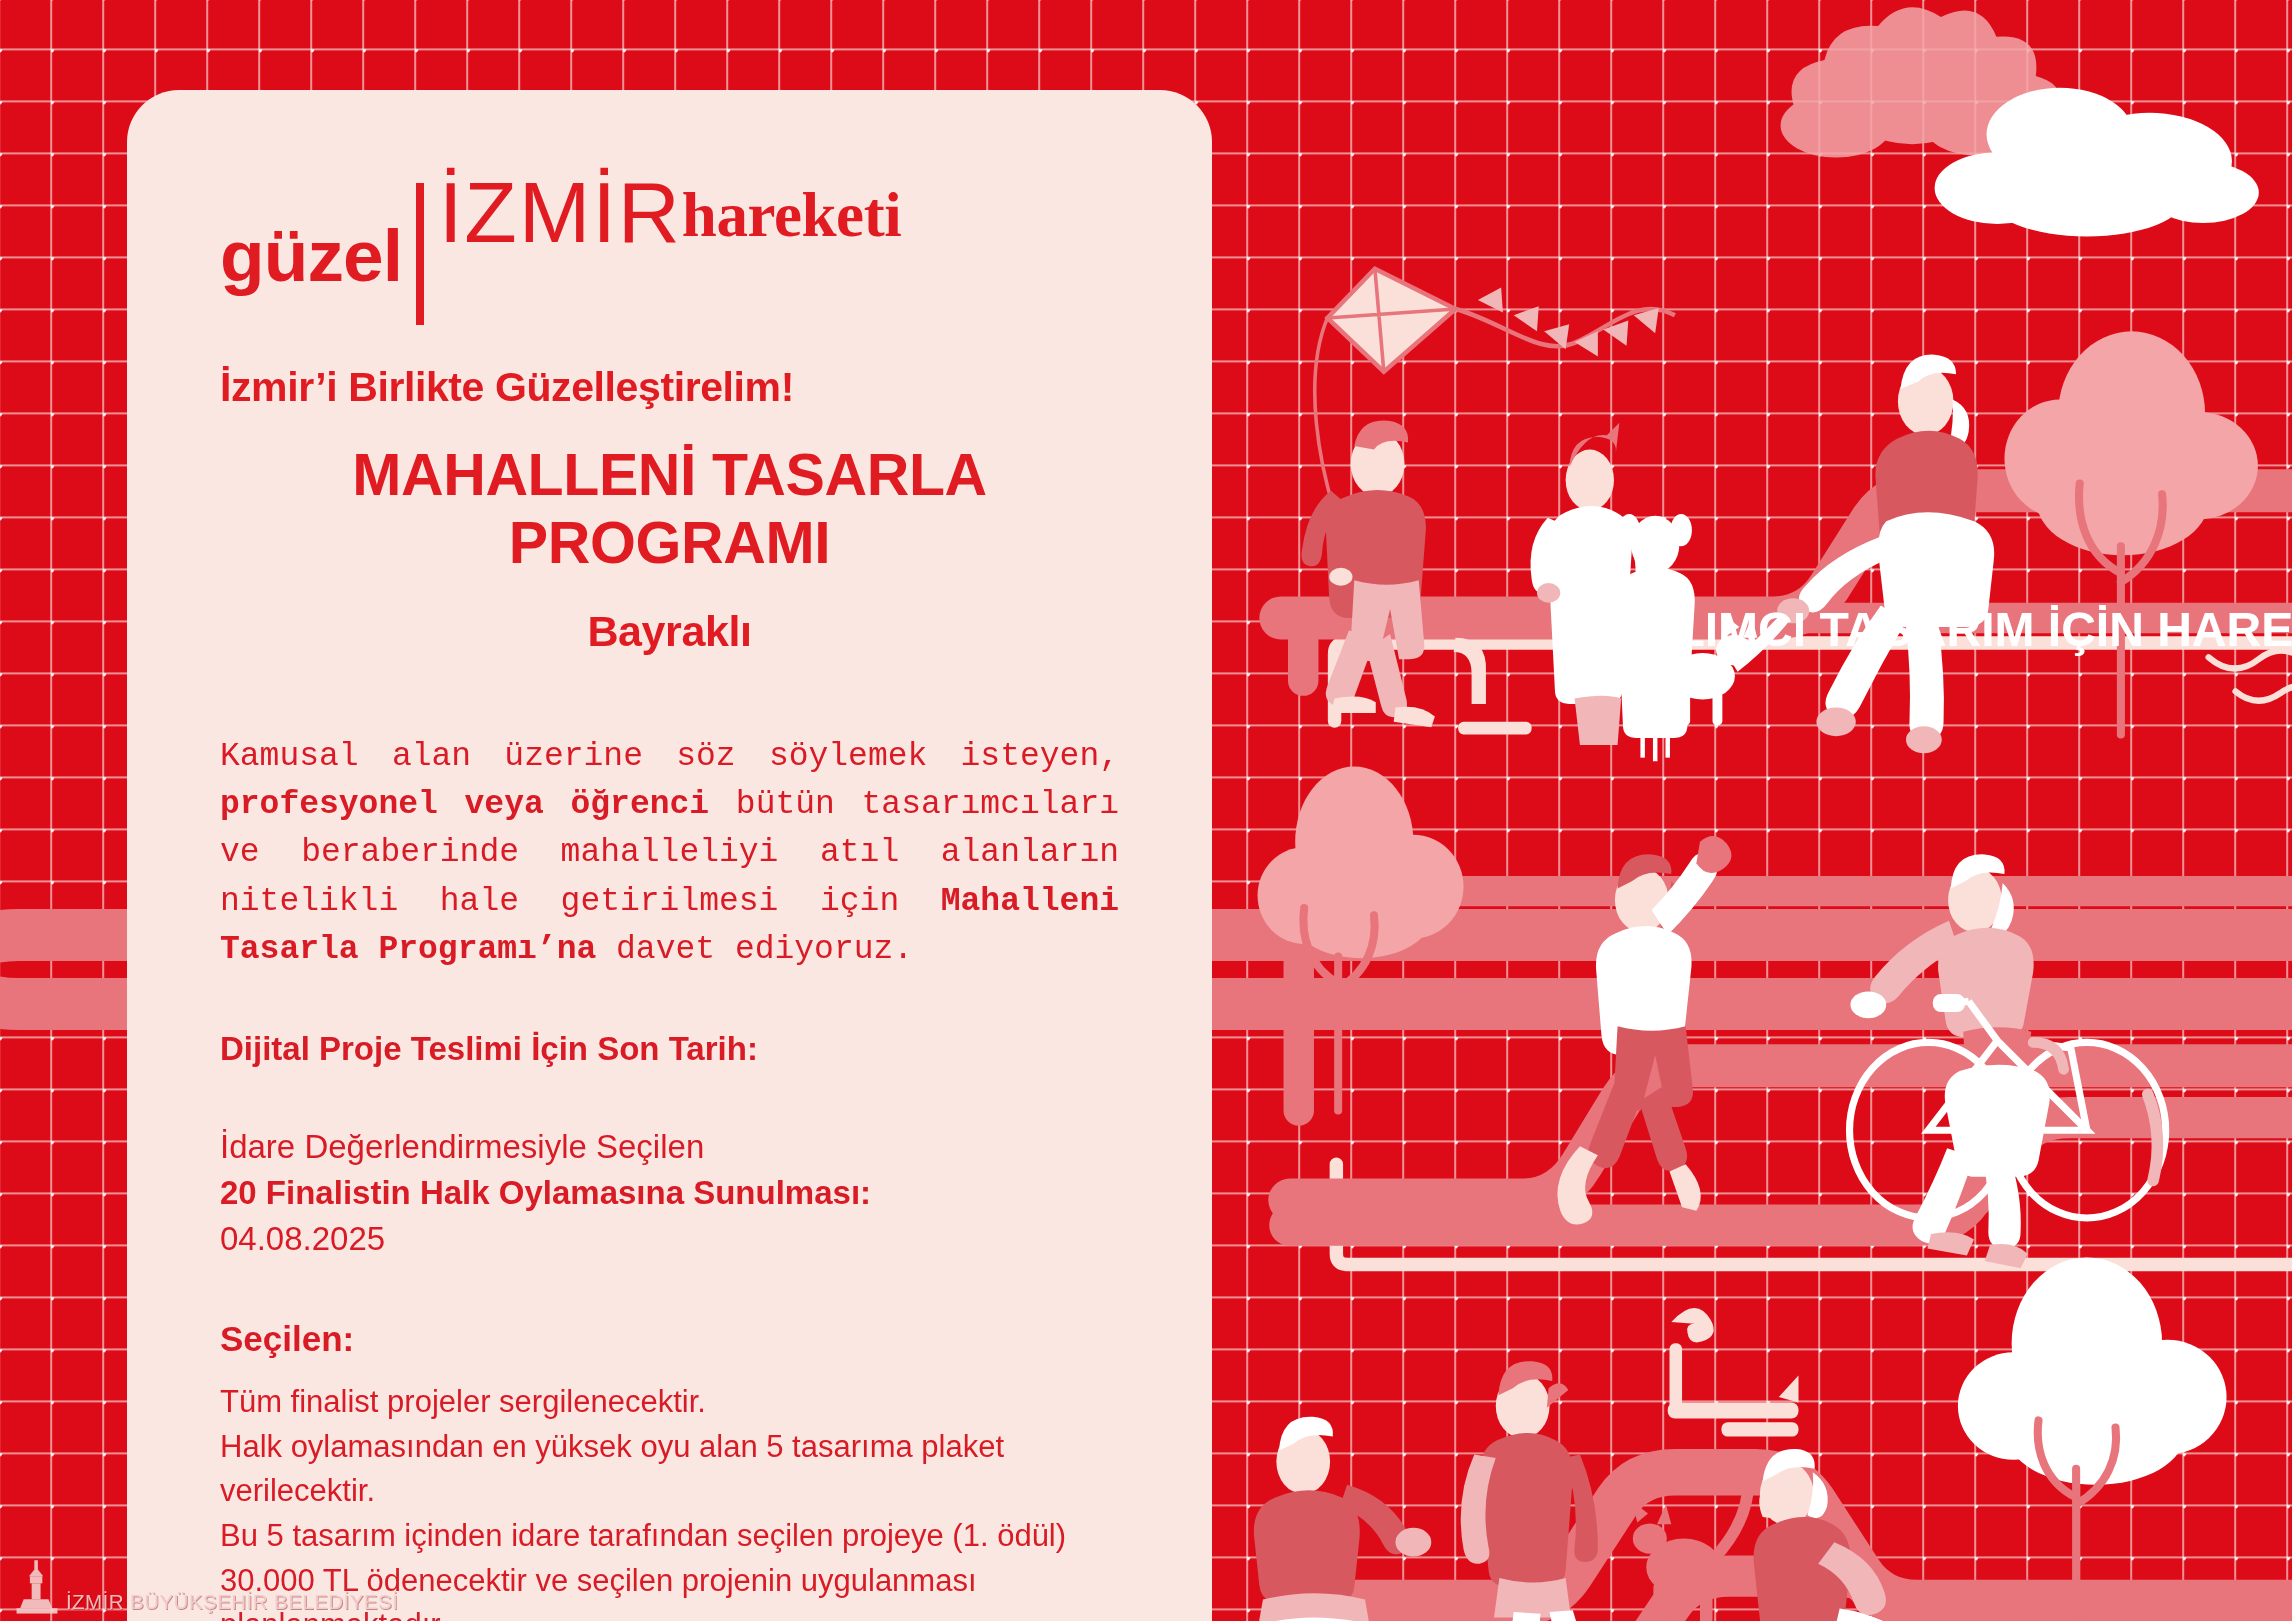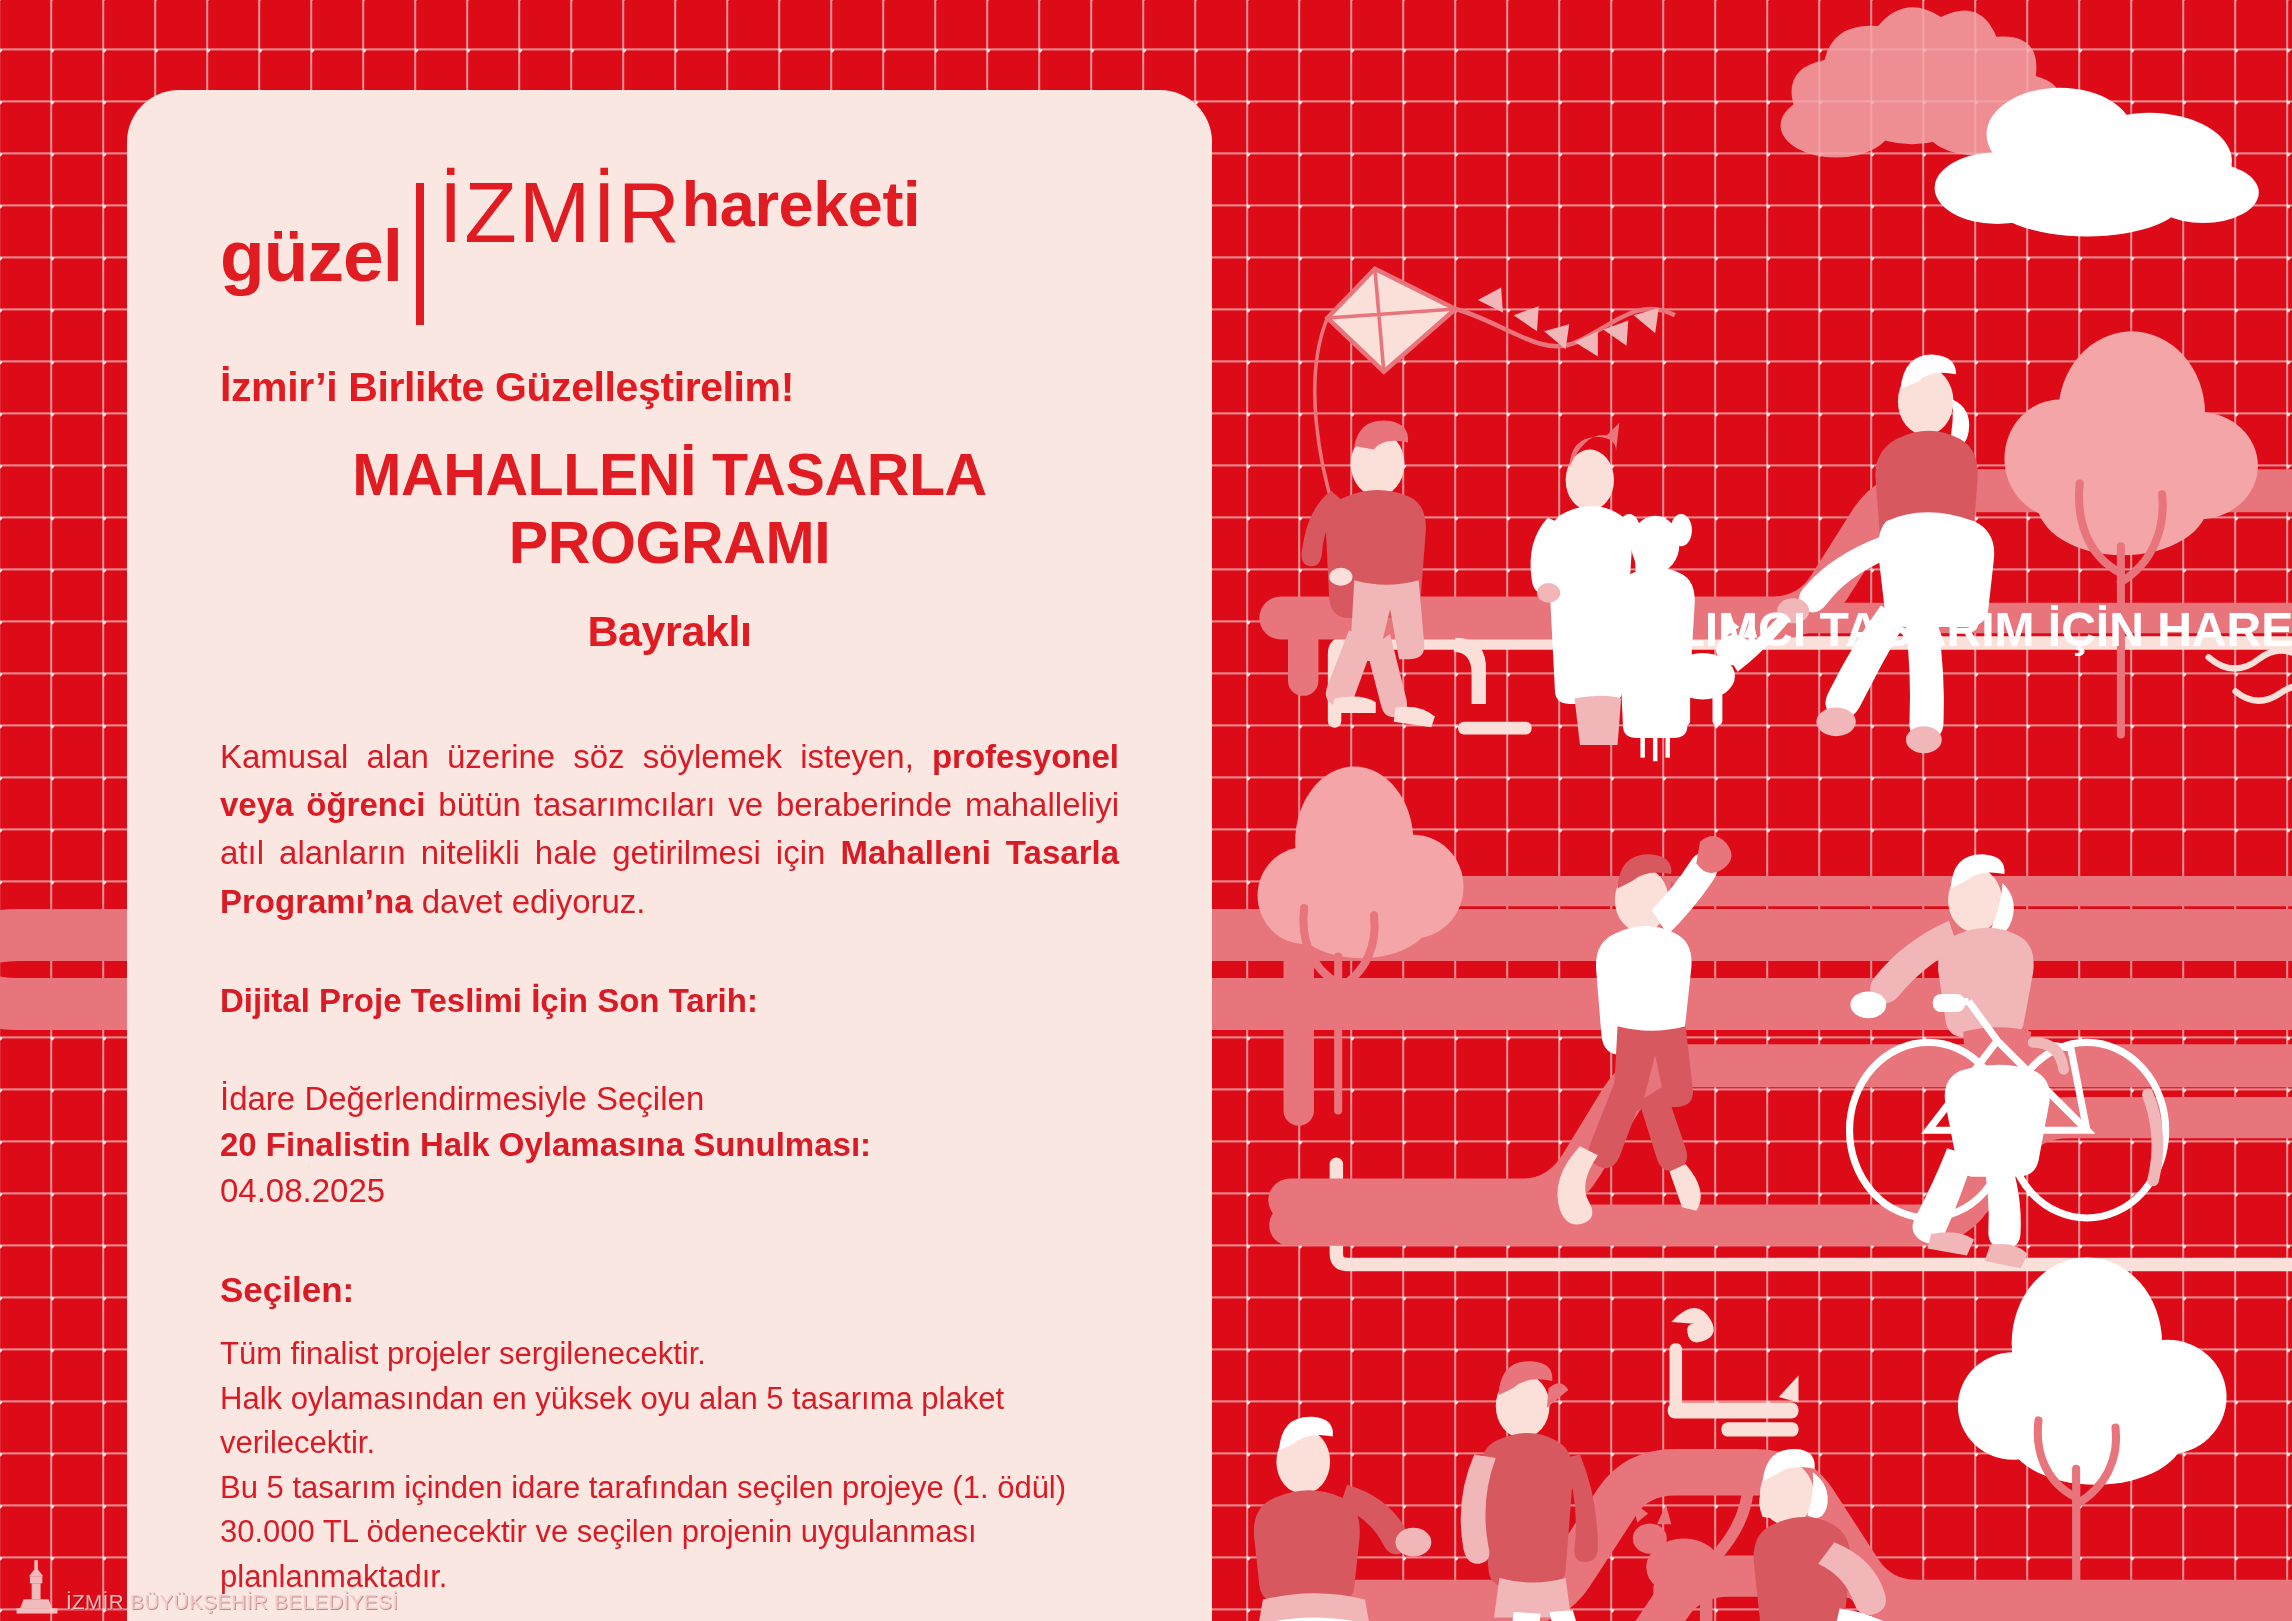--- a/index.html
+++ b/index.html
@@ -86,21 +86,21 @@
   }
   .logo-bar{
     width:8px;height:142px;background:#E01B22;margin:0 14.3px;margin-top:14.3px;
   }
   .logo-right{display:flex;flex-direction:row;line-height:1;}
   .logo-izmir{
     font-size:86px;font-weight:300;color:#E01B22;letter-spacing:1.8px;
     font-family:"Liberation Sans", sans-serif;
   }
   .logo-hareketi{
-    font-size:63px;font-weight:700;color:#E01B22;letter-spacing:-0.4px;margin-top:4px;
+    font-size:63px;font-weight:700;color:#E01B22;letter-spacing:-0.4px;margin-top:15px;font-family:Liberation Serif, serif;
   }
 
   
   .tagline{
     text-align:left;color:#E01B22;
     font-size:41px;font-weight:700;
     margin:36px 0 0 0;letter-spacing:-0.4px;
   }
   .title{
     text-align:center;color:#E01B22;
@@ -109,21 +109,21 @@
   }
   .district{
     text-align:center;color:#E01B22;
     font-size:43px;font-weight:700;letter-spacing:-0.4px;
     margin:30px 0 0 0;
   }
 
   
   .intro{
     color:#D81B25;font-size:33px;line-height:1.46;
-    text-align:justify;margin-top:77px;font-weight:400;
+    text-align:justify;margin-top:77px;font-weight:400;font-family:Liberation Mono, monospace;
   }
   .intro b{font-weight:700;}
 
   .blk{margin-top:52px;color:#D81B25;font-size:33px;line-height:1.4;}
   .blk .lbl{font-weight:700;display:block;}
   .blk .val{font-weight:400;display:block;}
   .blk .sub{font-weight:400;display:block;}
 
   .awards-head{
     margin-top:56px;color:#D81B25;font-size:35px;font-weight:700;

